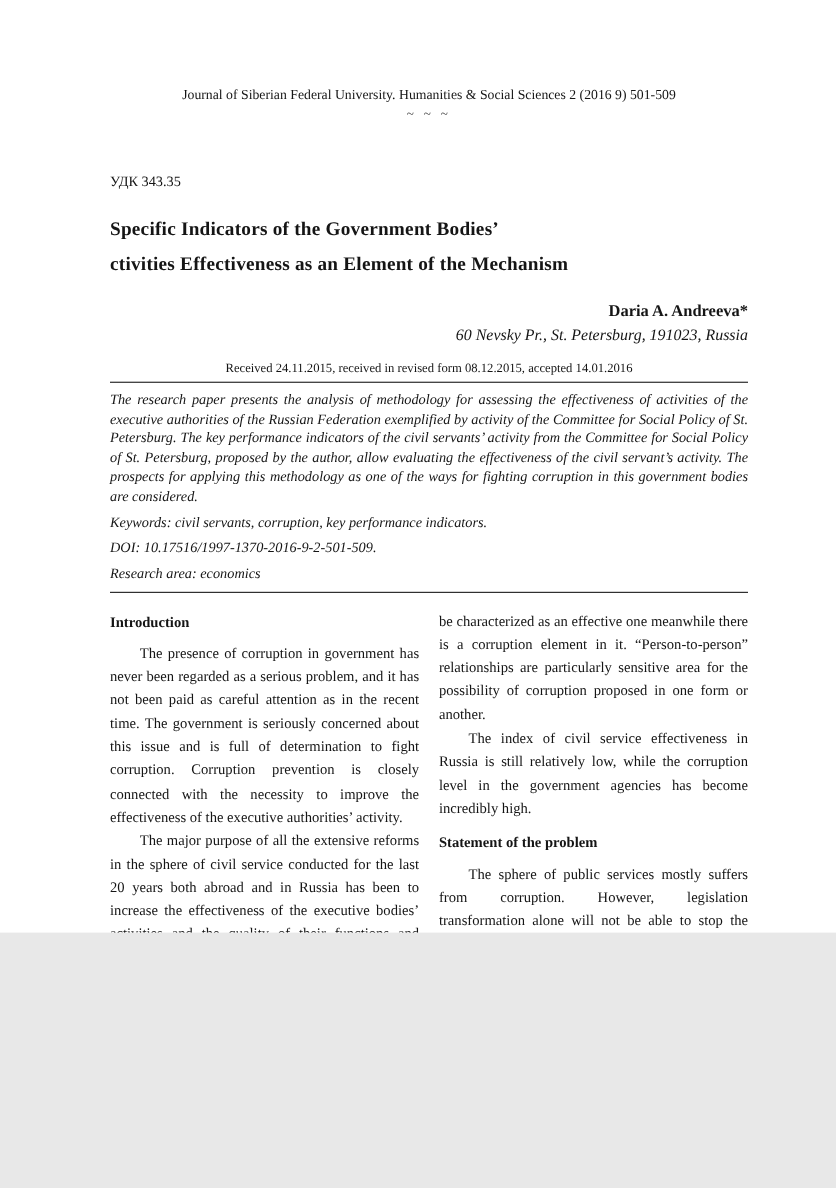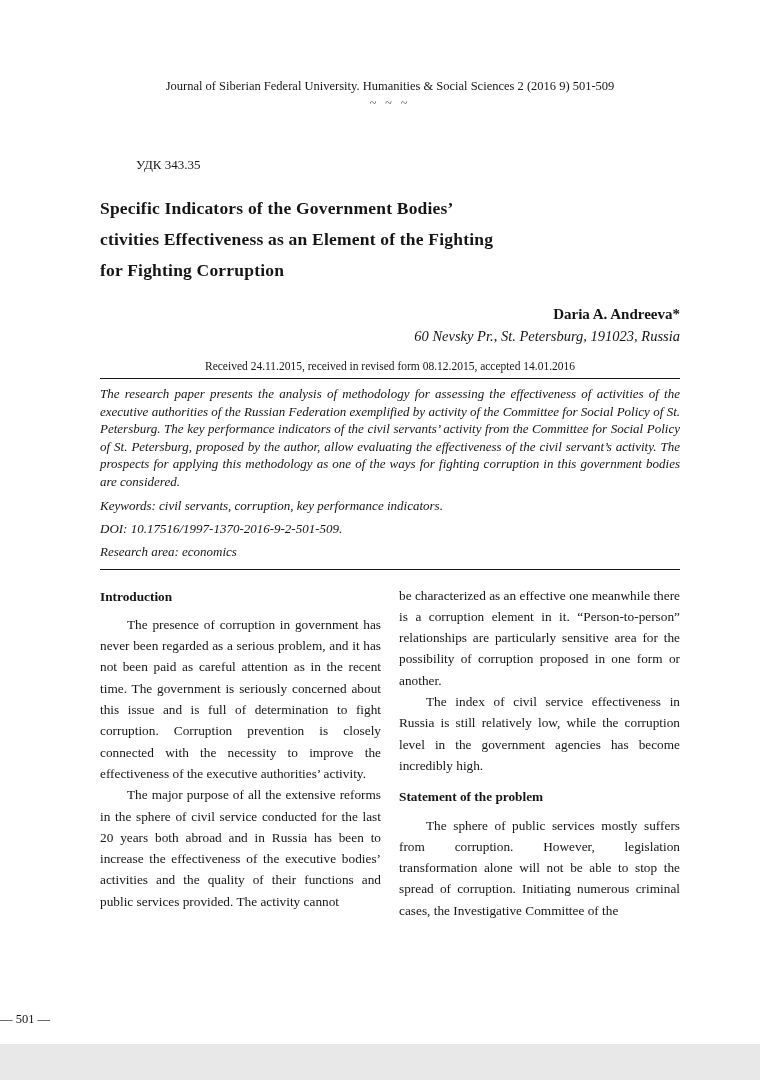--- a/index.html
+++ b/index.html
@@ -3,21 +3,21 @@
 <meta charset="utf-8">
 <style>
   html, body {
     margin: 0;
     padding: 0;
     background: #e8e8e8;
   }
   .page {
     position: relative;
     width: 760px;
-    height: 1044px;
+    height: 848px;
     margin: 0 auto;
     background: #ffffff;
     box-sizing: border-box;
     padding: 78px 80px 0 100px;
     font-family: "Liberation Serif", "DejaVu Serif", serif;
     color: #151515;
     overflow: hidden;
   }
   .journal-line {
     text-align: center;
@@ -30,21 +30,20 @@
     font-size: 12px;
     line-height: 14px;
     margin-top: 2px;
     letter-spacing: 3px;
     color: #444;
   }
   .udk {
     margin-top: 46px;
     font-size: 13px;
     line-height: 17px;
-    margin-left: 36px;
   }
   .title {
     margin-top: 20px;
     font-size: 17.5px;
     font-weight: bold;
     line-height: 31px;
     letter-spacing: 0.2px;
   }
   .author-block {
     margin-top: 18px;
@@ -151,22 +150,21 @@
 
 <div class="page">
 
   <div class="journal-line">Journal of  Siberian Federal University.  Humanities &amp; Social Sciences 2 (2016 9) 501-509</div>
   <div class="ornament">~ ~ ~</div>
 
   <div class="udk">УДК 343.35</div>
 
   <div class="title">
     <div>Specific Indicators of the Government Bodies’</div>
-    <div>ctivities Effectiveness as an Element of the Fighting</div>
-    <div>for Fighting Corruption</div>
+    <div>ctivities Effectiveness as an Element of the Mechanism</div>
   </div>
 
   <div class="author-block">
     <div class="author-name">Daria A. Andreeva*</div>
     <div class="author-aff">60 Nevsky Pr., St. Petersburg, 191023, Russia</div>
   </div>
 
   <div class="received">Received 24.11.2015, received in revised form 08.12.2015, accepted 14.01.2016</div>
 
   <hr class="rule">

